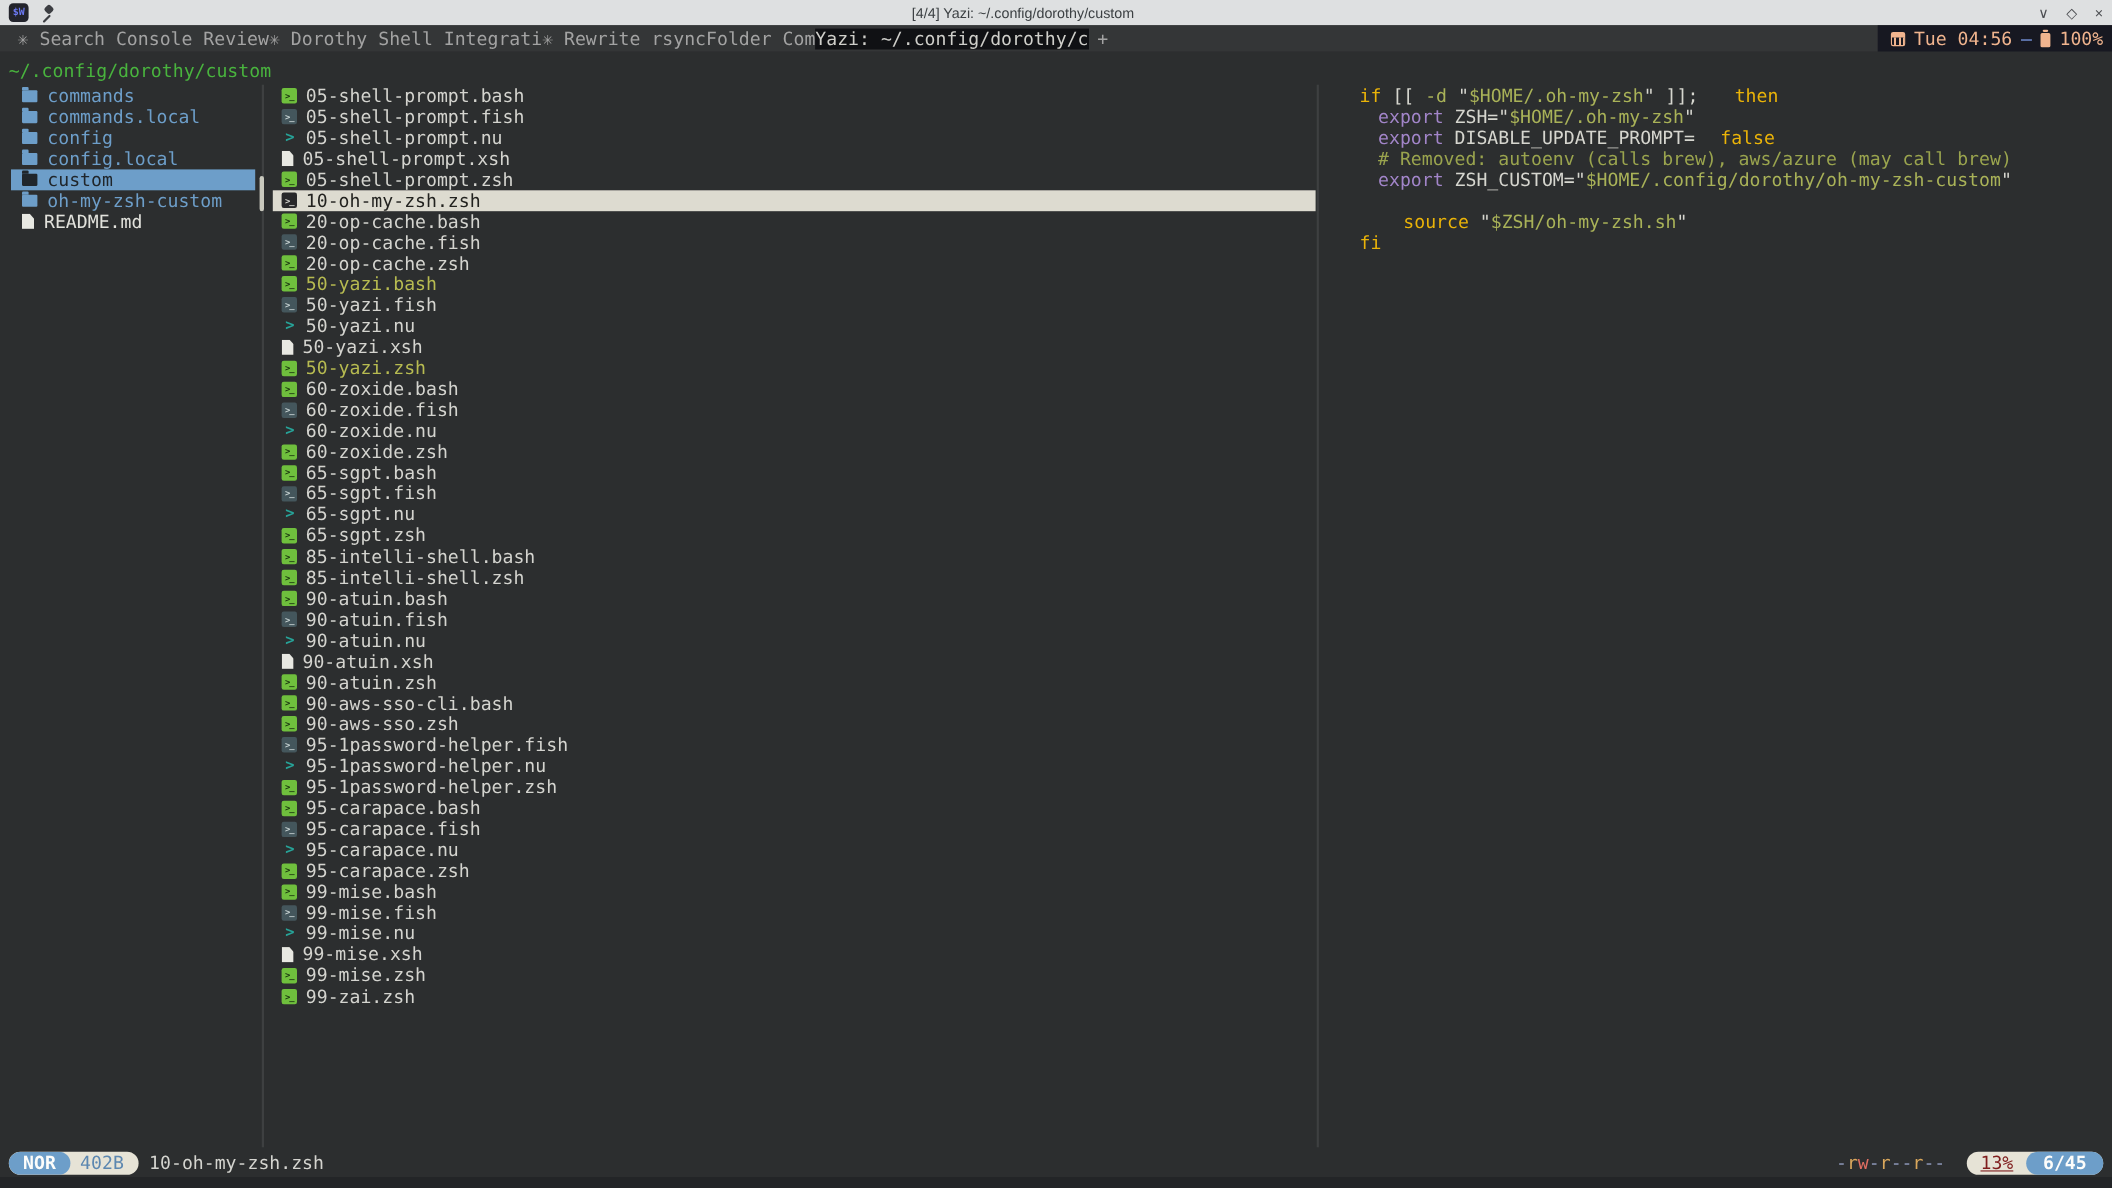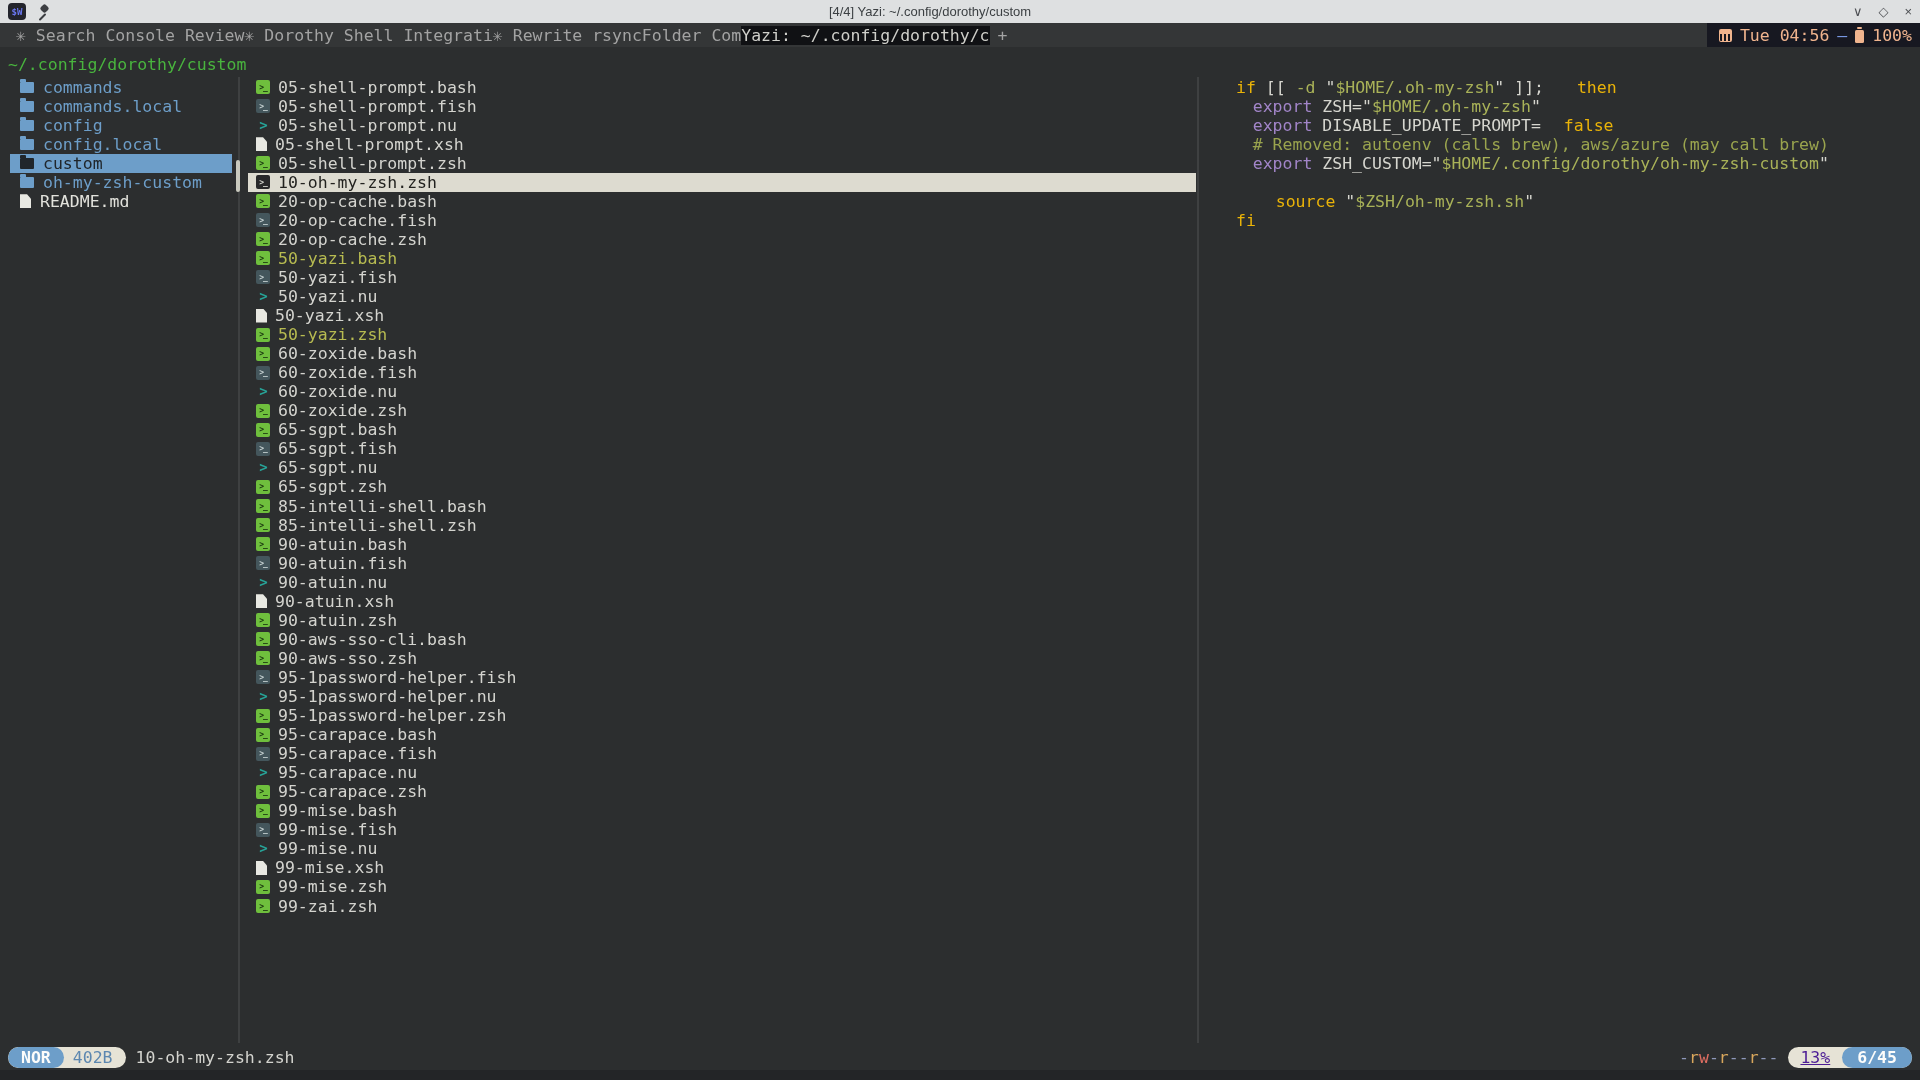--- a/index.html
+++ b/index.html
@@ -81,25 +81,25 @@
 
   
   .statusbar { position:absolute; left:0; top:1000px; width:1920px; height:21px; display:flex;
                align-items:center; padding:0 8px; }
   .sb-left { display:flex; align-items:center; gap:10px; }
   .pill-left { display:flex; align-items:center; background:#e6e3d6; border-radius:11px; height:21px; overflow:hidden; }
   .mode-pill { background:#6d9ec9; color:#fdfdfb; font-weight:bold; border-radius:11px; height:21px;
                display:flex; align-items:center; padding:0 13px; }
   .size-txt { color:#5c87b0; padding:0 13px 0 9px; }
   .sb-file { color:#d4d4cf; }
-  .sb-right { margin-left:auto; display:flex; align-items:center; gap:10px; }
+  .sb-right { margin-left:auto; display:flex; align-items:center; gap:20px; }
   .perms { white-space:pre; }
   .pc-dim { color:#8d97b8; } .pc-y { color:#d9a75c; } .pc-r { color:#df6e62; }
   .pill-right { display:flex; align-items:center; background:#e6e3d6; border-radius:11px; height:21px; }
-  .pct-txt { color:#4c1d95; padding:0 12px;text-decoration:underline; }
+  .pct-txt { color:#7f1d1d; padding:0 12px;text-decoration:underline; }
   .pos-pill { background:#6d9ec9; color:#fdfdfb; font-weight:bold; border-radius:11px; height:21px;
               display:flex; align-items:center; padding:0 15px; }
 </style>
 </head>
 <body>
 
 <div class="screen">
 
   <div class="titlebar">
     <span class="app-icon">$W</span>

